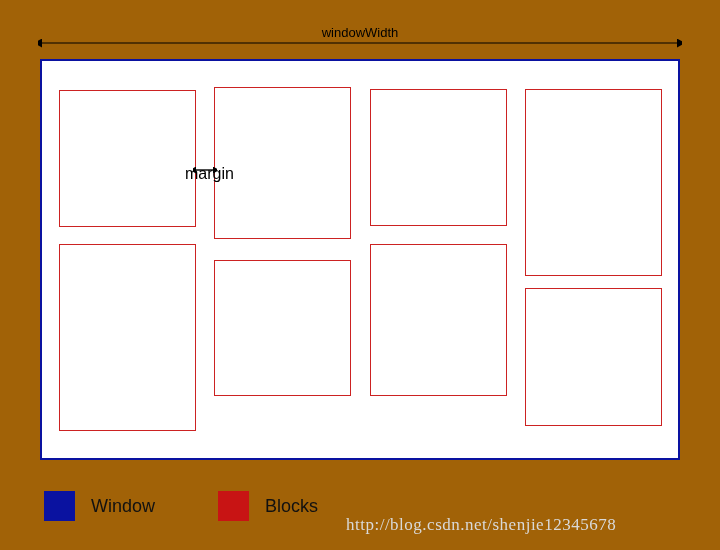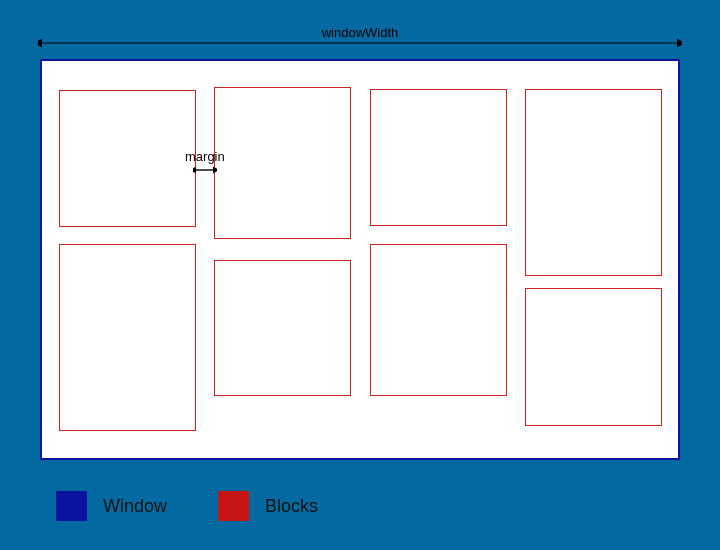--- a/index.html
+++ b/index.html
@@ -7,21 +7,21 @@
     padding: 0;
     background: #ffffff;
   }
   body {
     font-family: "Liberation Sans", sans-serif;
   }
   #stage {
     position: relative;
     width: 720px;
     height: 550px;
-    background: #0369a1;
+    background: #a16207;
     overflow: hidden;
   }
 
   
   .abs { position: absolute; }
 
   
   .dim-label {
     position: absolute;
     font-size: 13px;
@@ -52,22 +52,22 @@
   #colwidth-arrow {
     left: 56px;
     top: 74px;
     width: 143px;
     height: 12px;
   }
 
   
   #margin-label {
     left: 185px;
-    top: 150px;
-    font-size: 13px;
+    top: 166px;
+    font-size: 16px;
   }
   #margin-arrow {
     left: 193px;
     top: 165px;
     width: 24px;
     height: 10px;
   }
 
   
   #window-rect {
@@ -182,24 +182,25 @@
         <path d="M6,0 L0,3.5 L6,7 z" fill="#000000"></path>
       </marker>
       <marker id="arrR3" markerWidth="7" markerHeight="7" refX="1" refY="3.5" orient="auto" markerUnits="userSpaceOnUse">
         <path d="M0,0 L6,3.5 L0,7 z" fill="#000000"></path>
       </marker>
     </defs>
     <line x1="3" y1="5" x2="21" y2="5" stroke="#000000" stroke-width="1.4" marker-start="url(#arrL3)" marker-end="url(#arrR3)"></line>
   </svg>
 
   <div id="legend">
-      <div class="legend-entry" style="left: 16px;">
+      <div class="legend-entry" style="left: 4px;">
         <div class="legend-swatch" style="background: rgb(10, 18, 160);"></div>
         <div class="legend-text">Window</div>
       </div>
       <div class="legend-entry" style="left: 178px; text-align: right;">
         <div class="legend-swatch" style="background: rgb(200, 20, 20);"></div>
         <div class="legend-text">Blocks</div>
       </div>
     </div>
 
+  <div id="watermark">http://blog.csdn.net/shenjie12345678</div>
 
 </div>
 
 </body></html>

